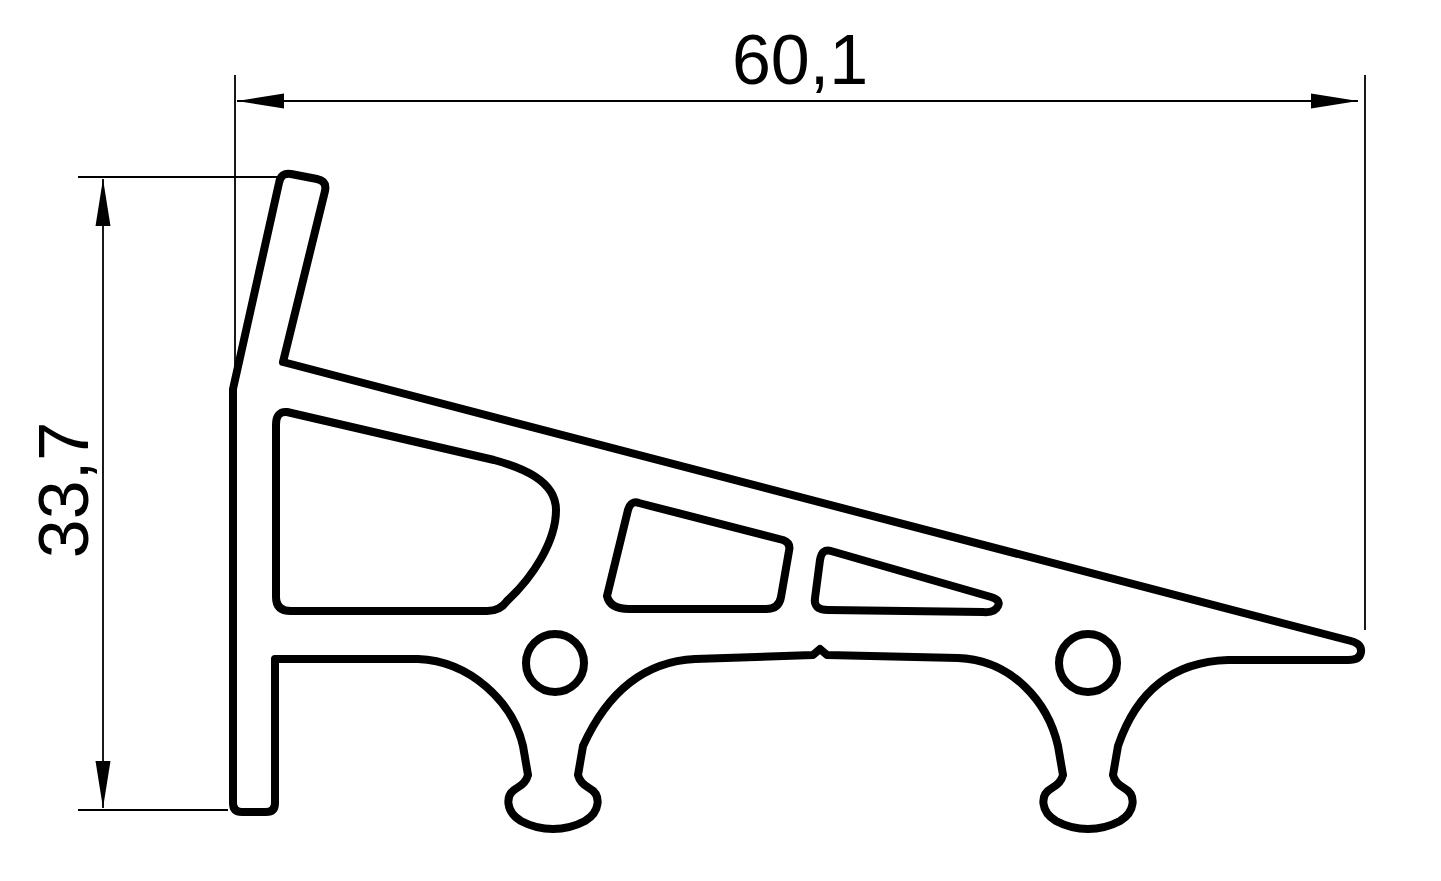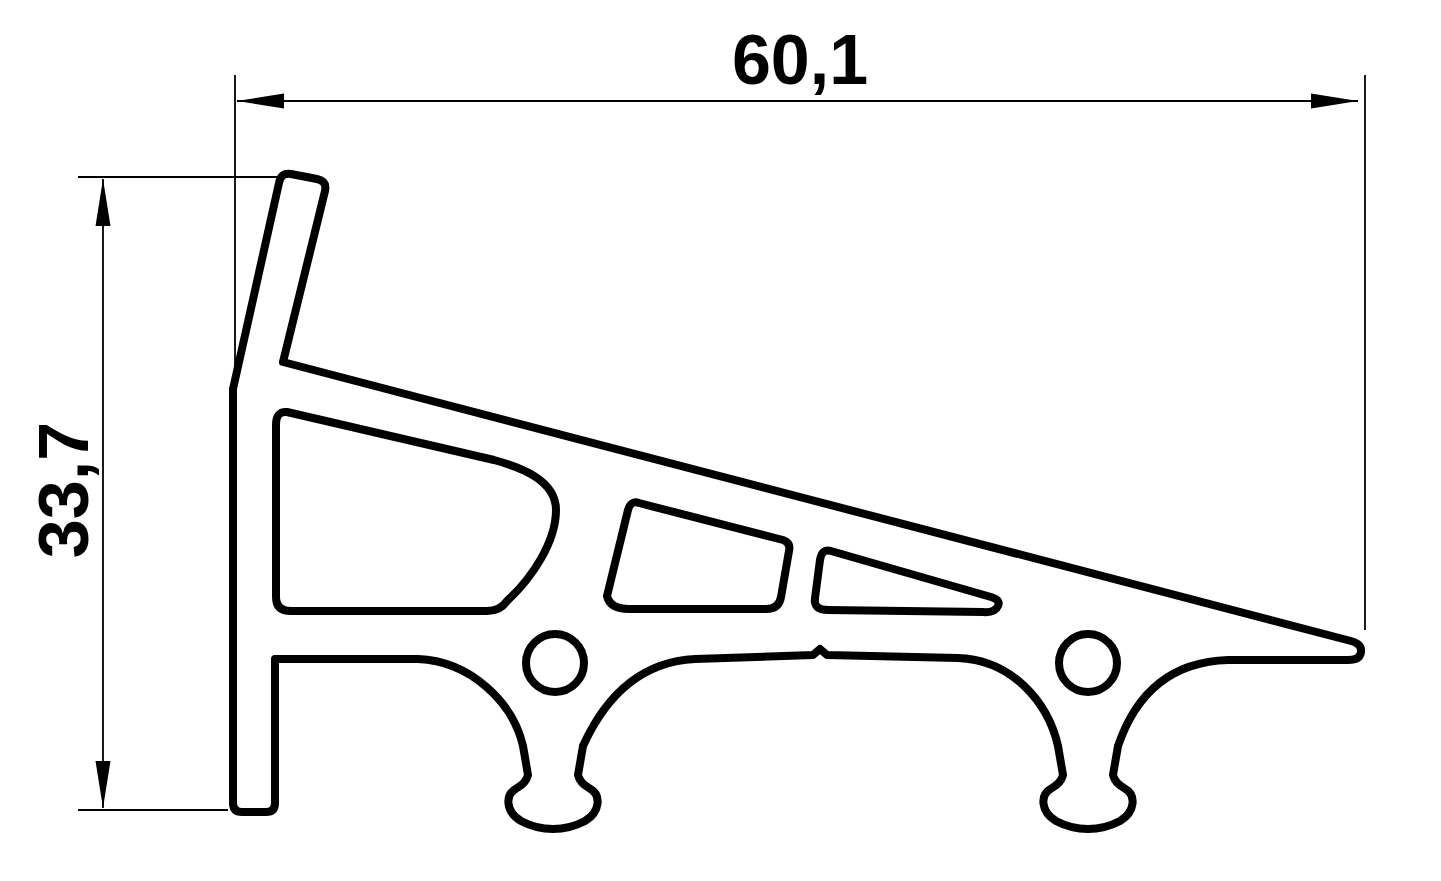--- a/index.html
+++ b/index.html
@@ -2,21 +2,21 @@
 <html><head>
 <meta charset="utf-8">
 <style>
   html,body{margin:0;padding:0;}
   body{
     width:1441px;height:881px;
     background:#ffffff;
     font-family:"Liberation Sans", sans-serif;
     overflow:hidden;
   }
-  .canvas{width:1441px;height:881px;position:relative;font-weight:bold;}
+  .canvas{width:1441px;height:881px;position:relative;}
   svg{display:block;}
   .profile-stroke{fill:none;stroke:#000000;stroke-width:8;stroke-linejoin:round;stroke-linecap:round;}
   .dim-thin{stroke:#000000;stroke-width:1.8;fill:none;}
   .dim-arrow{fill:#000000;stroke:none;}
   .dim-text{
     font-family:"Liberation Sans", sans-serif;
     font-size:70px;
     fill:#000000;
   }
 </style>

